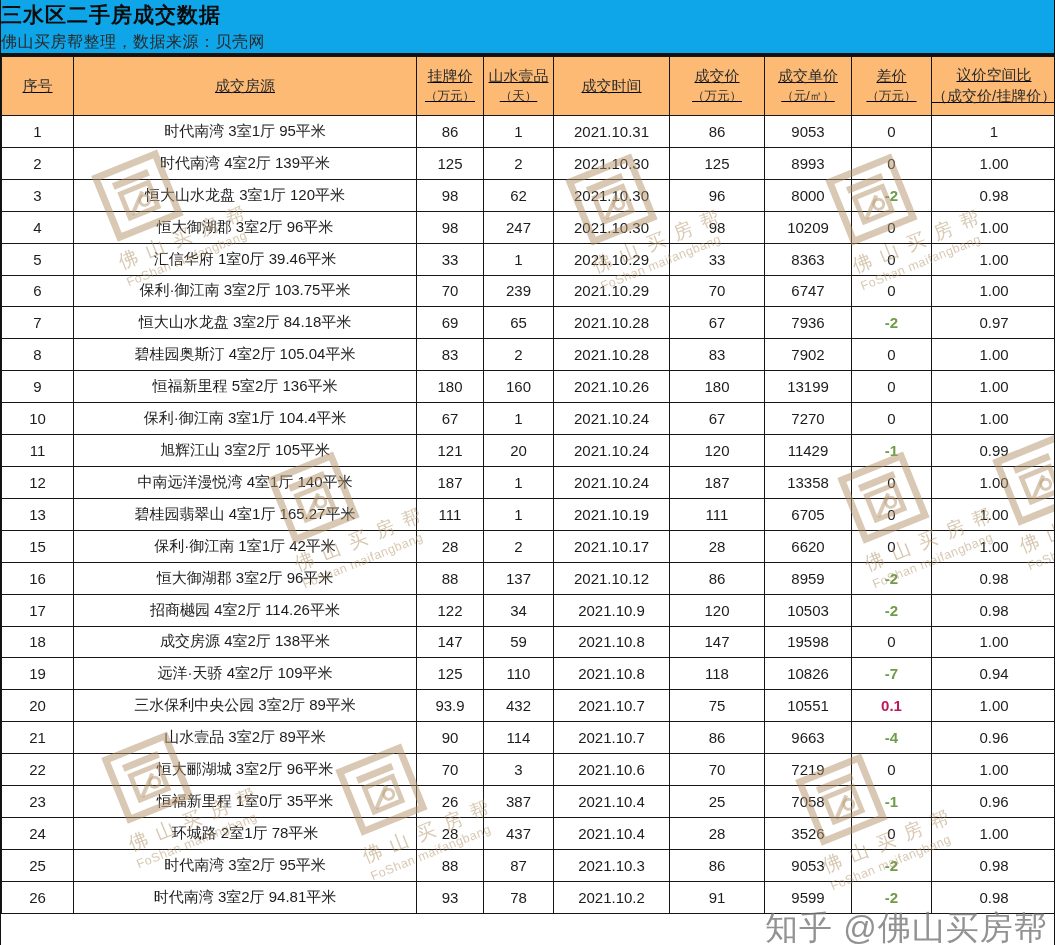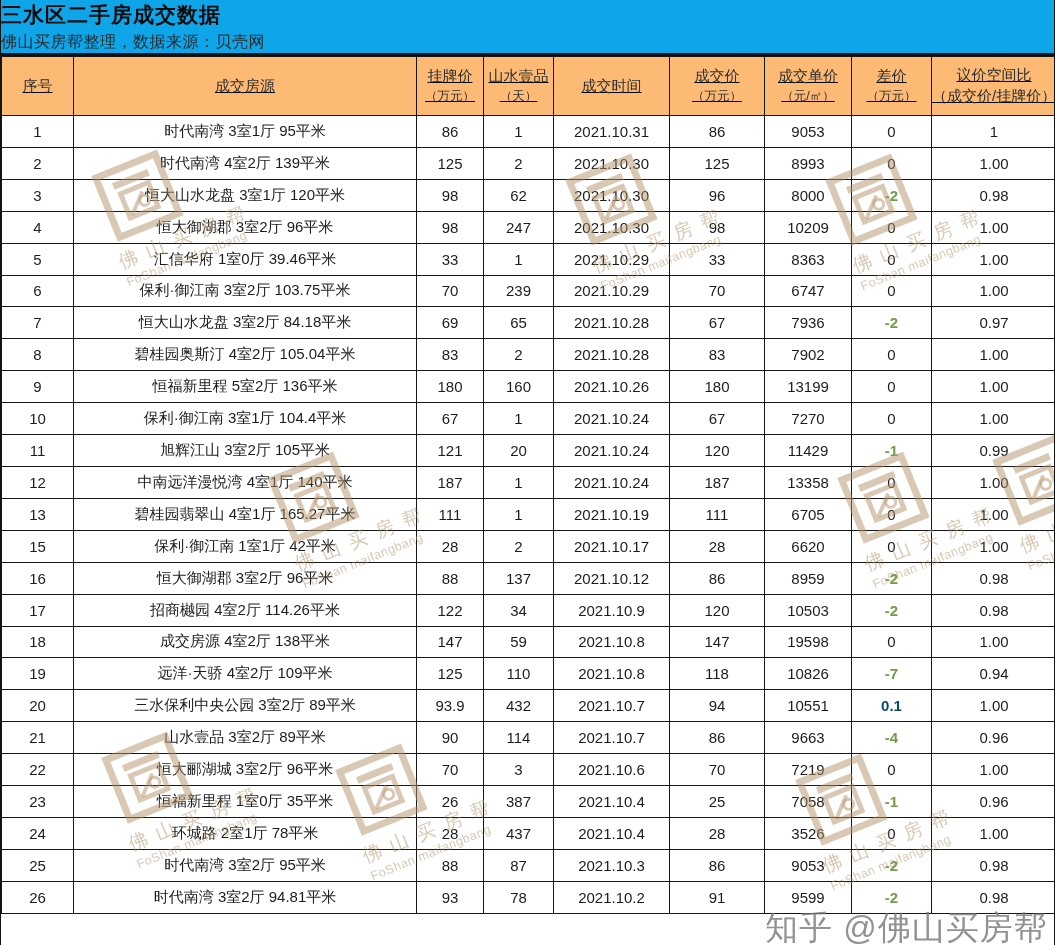--- a/index.html
+++ b/index.html
@@ -26,21 +26,21 @@
     text-align:center; vertical-align:middle;
     color:#1c1c1c; overflow:hidden; white-space:nowrap;
   }
   thead tr { height:59px; background:#fdba74;text-decoration:underline; }
   th { font-weight:normal; font-size:15px; color:#2e2e2e; }
   th .sub { display:block; font-size:12.5px; margin-top:2px; }
   th .sub.small { font-size:15px; }
   tbody tr { height:31.92px; background:#ffffff; }
   td { font-size:15px; }
   td.diff-green { color:#6f9c49; font-weight:bold; }
-  td.diff-red   { color:#0c4a6e; font-weight:bold; }
+  td.diff-red   { color:#be185d; font-weight:bold; }
   
   .stamp {
     position:absolute; width:160px; pointer-events:none;
     transform:rotate(-22deg); transform-origin:top left;
     color:rgba(178,146,102,0.55); z-index:5;
     display:flex; flex-direction:column; align-items:flex-start;
   }
   .stamp svg { display:block; margin-left:6px; opacity:0.9; }
   .stamp .zh { font-size:19px; letter-spacing:10px; margin-top:7px; white-space:nowrap;
                color:rgba(178,146,102,0.5); }
@@ -295,21 +295,21 @@
           <td>10826</td>
           <td class="diff-green">-7</td>
           <td>0.94</td>
         </tr>
         <tr>
           <td>20</td>
           <td>三水保利中央公园 3室2厅 89平米</td>
           <td>93.9</td>
           <td>432</td>
           <td>2021.10.7</td>
-          <td>94</td>
+          <td>75</td>
           <td>10551</td>
           <td class="diff-red">0.1</td>
           <td>1.00</td>
         </tr>
         <tr>
           <td>21</td>
           <td>山水壹品 3室2厅 89平米</td>
           <td>90</td>
           <td>114</td>
           <td>2021.10.7</td>

